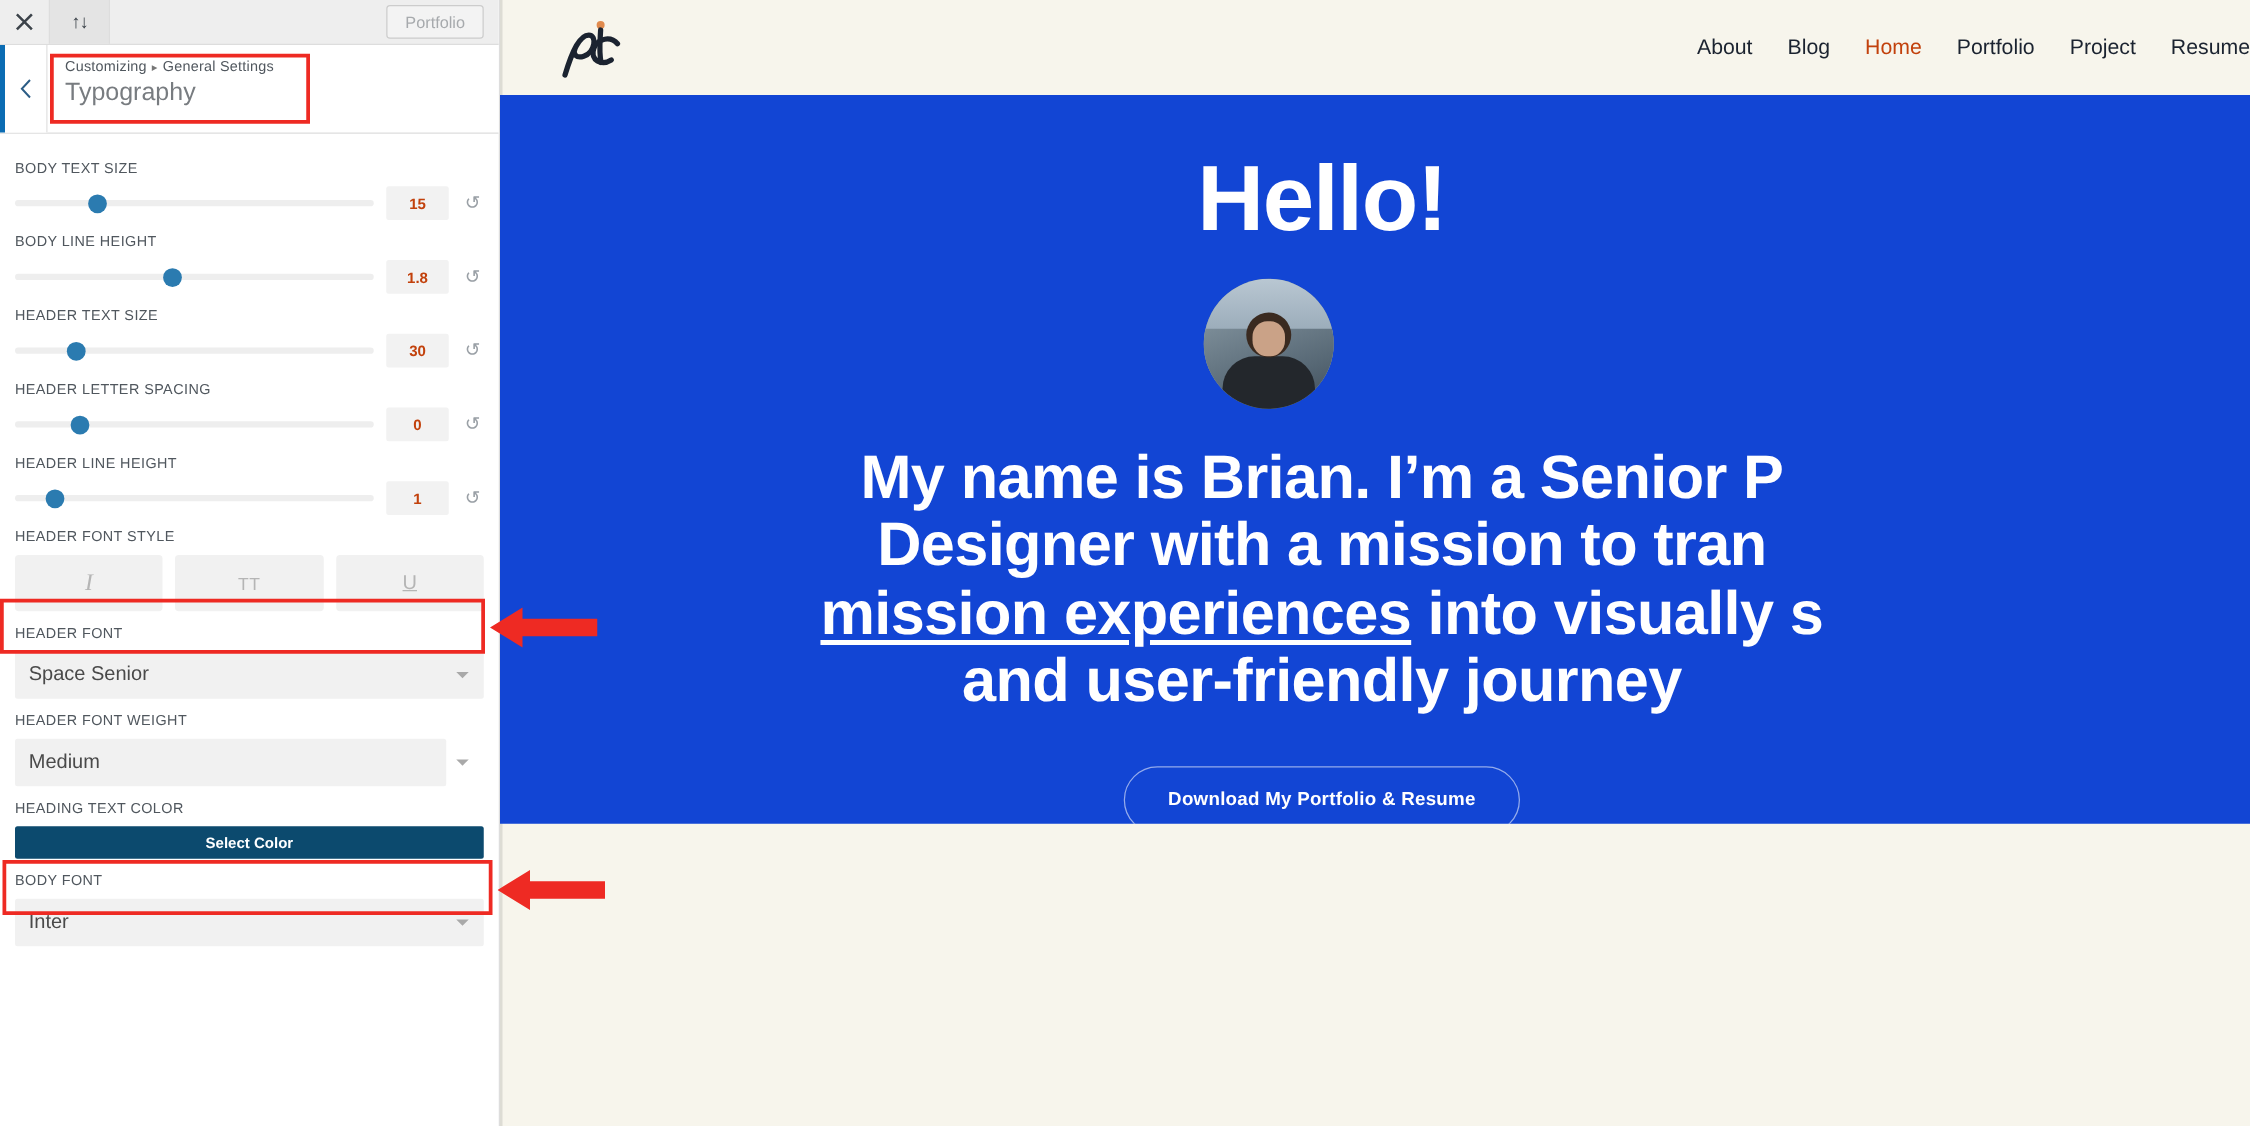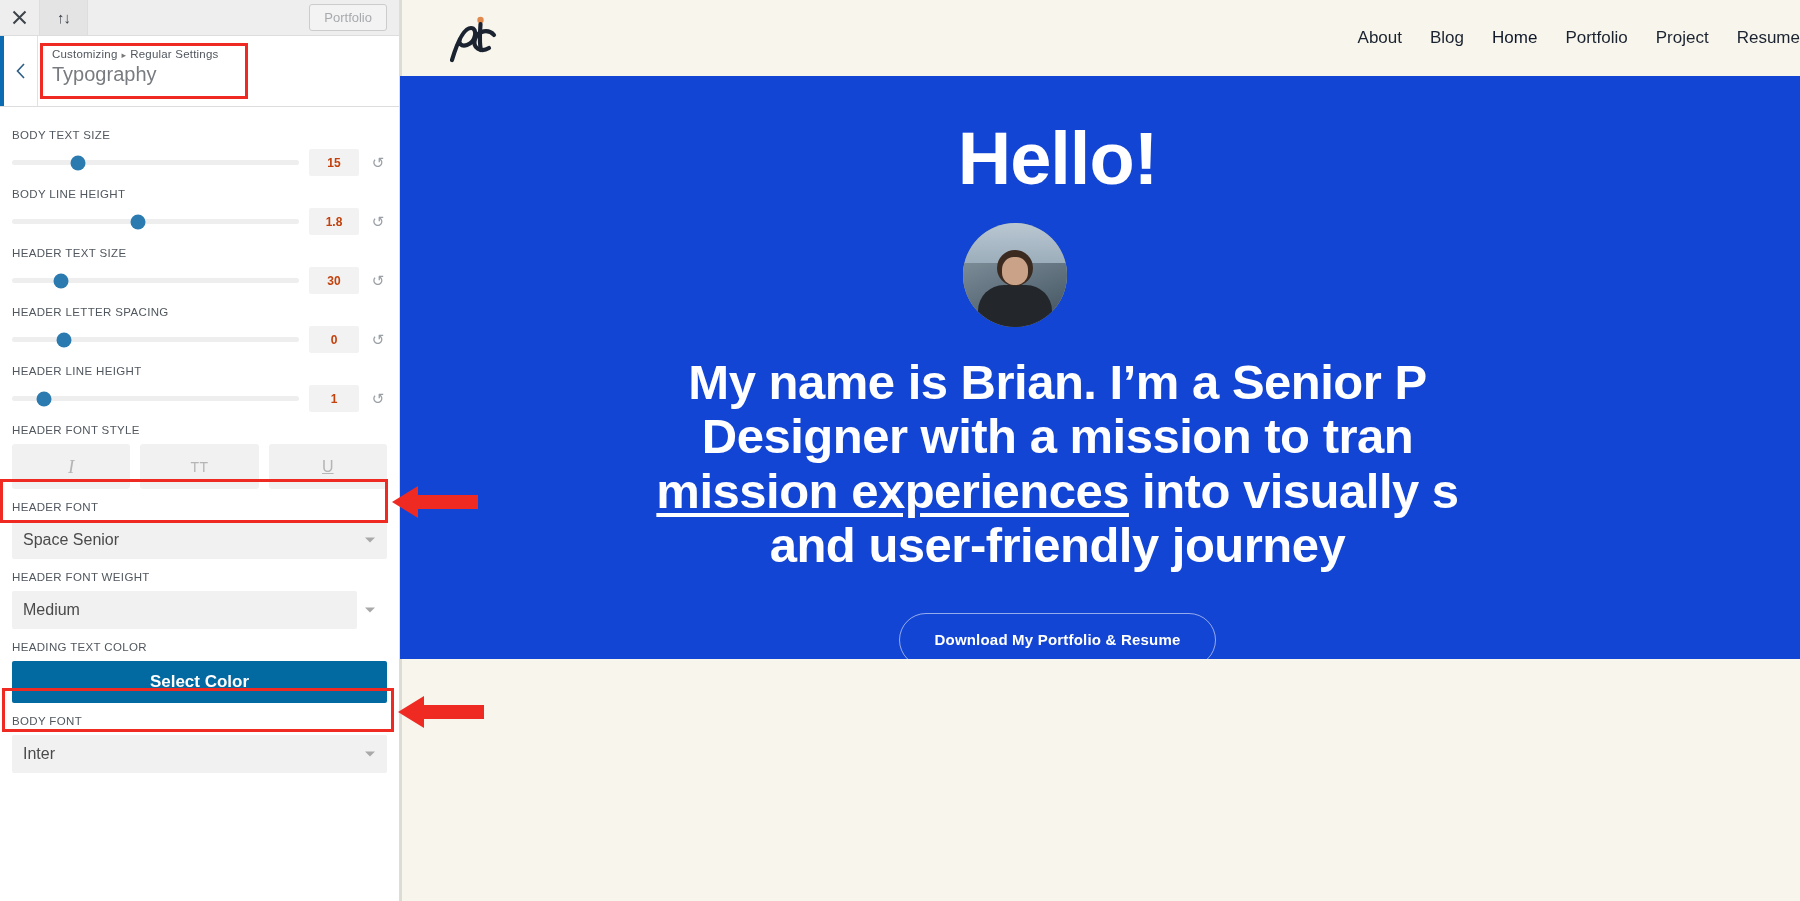--- a/index.html
+++ b/index.html
@@ -113,22 +113,22 @@
     display: flex; align-items: center; cursor: pointer;
   }
   .select-caret {
     position: absolute; right: 12px; top: 50%; transform: translateY(-50%);
     width: 0; height: 0; border-left: 5px solid transparent; border-right: 5px solid transparent;
     border-top: 5px solid #a9a9a9; pointer-events: none;
   }
   .select-box.narrow { width: 345px; }
 
   .color-btn {
-    width: 100%; height: 42px; background: #0369a1; color: #fff;
-    font-size: 17px; font-weight: 700;
+    width: 100%; height: 26px; background: #0c4a6e; color: #fff;
+    font-size: 12px; font-weight: 700;
     display: flex; align-items: center; justify-content: center;
     border-radius: 2px; cursor: pointer;
   }
 
   
   .hl-box {
     position: absolute; border: 3px solid #ee2a23; pointer-events: none;
   }
   #hl-header-font { left: 0px; top: 479px; width: 388px; height: 44px; }
   #hl-body-font  { left: 2px;  top: 688px; width: 392px; height: 44px; }
@@ -149,21 +149,21 @@
   }
   .logo { width: 70px; height: 56px; position: relative; }
   .nav {
     margin-left: auto; display: flex; align-items: center; gap: 28px;
     padding-right: 0px;
   }
   .nav a {
     font-size: 17px; color: #1b2330; text-decoration: none;
     white-space: nowrap;
   }
-  .nav a.active { color: #0f172a; }
+  .nav a.active { color: #c2410c; }
 
   .hero {
     position: relative;
     height: 583px;
     background: #1245d4;
     text-align: center;
     padding-top: 46px;
     overflow: hidden;
   }
   .hero-hello {
@@ -230,21 +230,21 @@
     </div>
 
     <div class="cz-header">
       <div class="cz-back">
         <svg width="11" height="16" viewBox="0 0 11 16" aria-hidden="true">
           <path d="M9 1 L2.5 8 L9 15" stroke="#2c5d86" stroke-width="1.6" fill="none"></path>
         </svg>
       </div>
       <div class="cz-titles">
         <div class="cz-breadcrumb">
-          <span>Customizing</span><span class="sep">▸</span><span>Regular Settings</span>
+          <span>Customizing</span><span class="sep">▸</span><span>General Settings</span>
         </div>
         <div class="cz-panel-title">Typography</div>
       </div>
       <div class="hl-box-title"></div>
     </div>
 
     <div class="cz-body">
 
       <div class="ctrl">
         <span class="ctrl-label">BODY TEXT SIZE</span>

